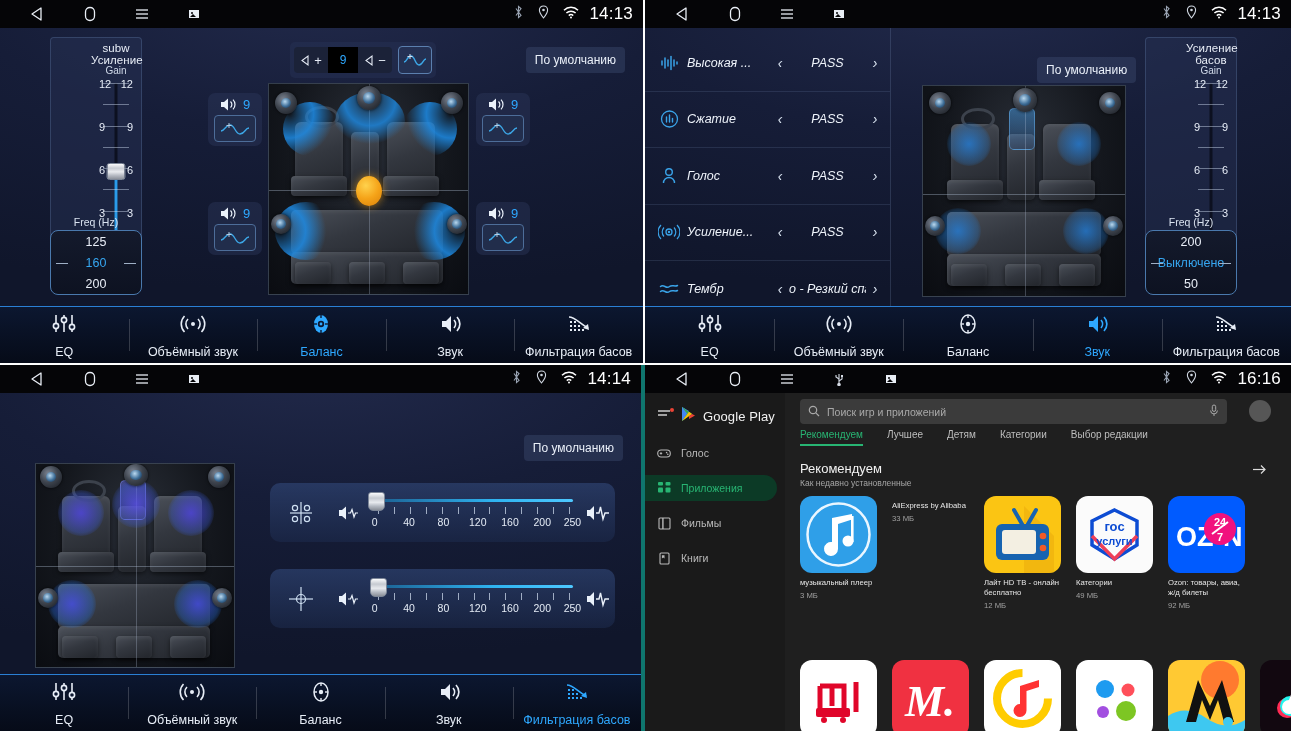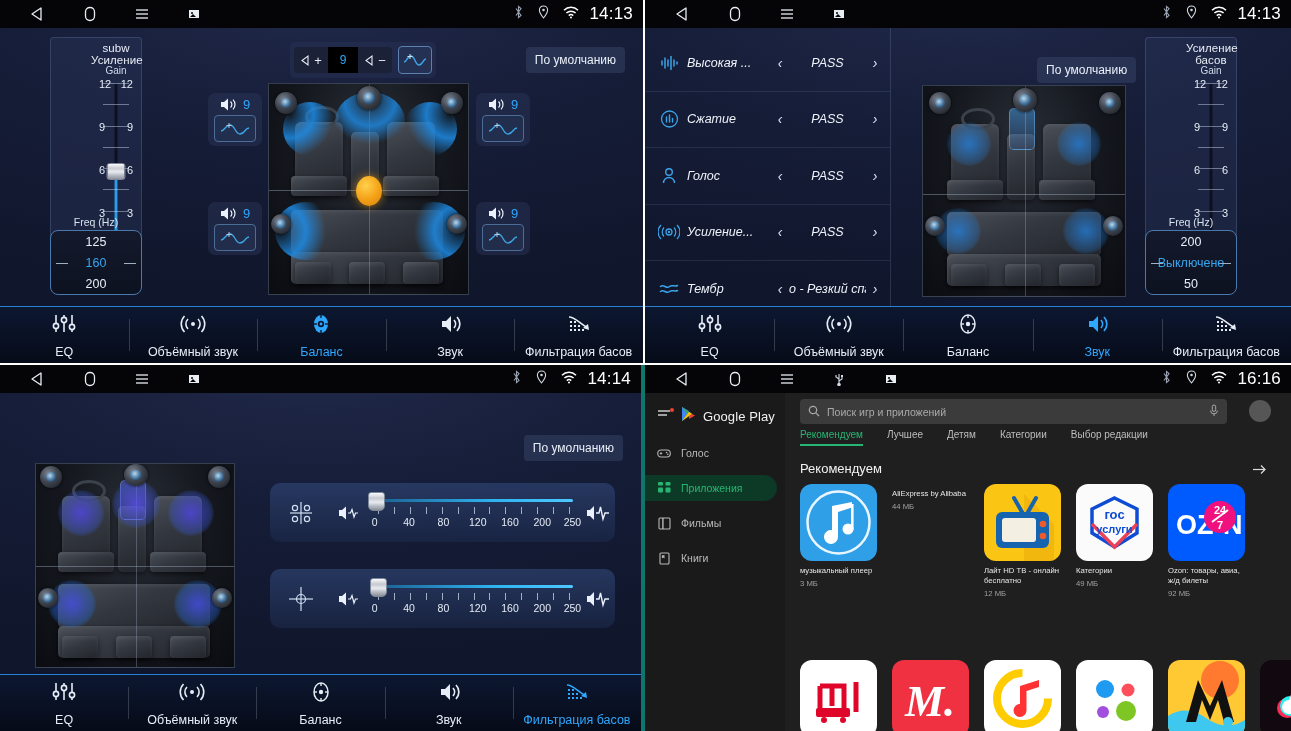--- a/index.html
+++ b/index.html
@@ -1239,20 +1239,21 @@
           <div class="gp-tabs">
             <div class="gp-tab active">Рекомендуем</div>
             <div class="gp-tab">Лучшее</div>
             <div class="gp-tab">Детям</div>
             <div class="gp-tab">Категории</div>
             <div class="gp-tab">Выбор редакции</div>
           </div>
 
           <div class="gp-sec" style="top:68px;">
             <div class="gp-sec-title">Рекомендуем</div>
+            <div class="gp-sec-sub">Как недавно установленные</div>
             <div class="gp-arrow">
               <svg width="15" height="13" viewBox="0 0 15 13">
                   <g stroke="#dcdcdc" stroke-width="1.2" fill="none">
                     <line x1="1" y1="6.5" x2="13" y2="6.5"></line>
                     <polyline points="9,2.5 13,6.5 9,10.5"></polyline>
                   </g>
                 </svg>
             </div>
 
             <div class="gp-rowapps">
@@ -1267,21 +1268,21 @@
                     <circle cx="48" cy="45" r="5.5" fill="#fff"></circle>
                     <rect x="51" y="20" width="2.6" height="26" fill="#fff"></rect>
                   </svg>
                 </div>
                 <div class="gp-app-name">музыкальный плеер</div>
                 <div class="gp-app-size">3 МБ</div>
               </div>
 
               <div class="gp-app">
                 <div class="gp-app-name">AliExpress by Alibaba</div>
-                <div class="gp-app-size">44 МБ</div>
+                <div class="gp-app-size">33 МБ</div>
               </div>
 
               <div class="gp-app">
                 <div class="gp-icon">
                   <svg width="77" height="77" viewBox="0 0 77 77">
                     <rect width="77" height="77" fill="#fbc513"></rect>
                     <path d="M40 10 L70 40 L70 77 L40 77 Z" fill="#e9a90c" opacity=".5"></path>
                     <g stroke="#1663b0" stroke-width="4" fill="none" stroke-linecap="round">
                         <line x1="30" y1="14" x2="38" y2="28"></line>
                         <line x1="52" y1="14" x2="44" y2="28"></line>

